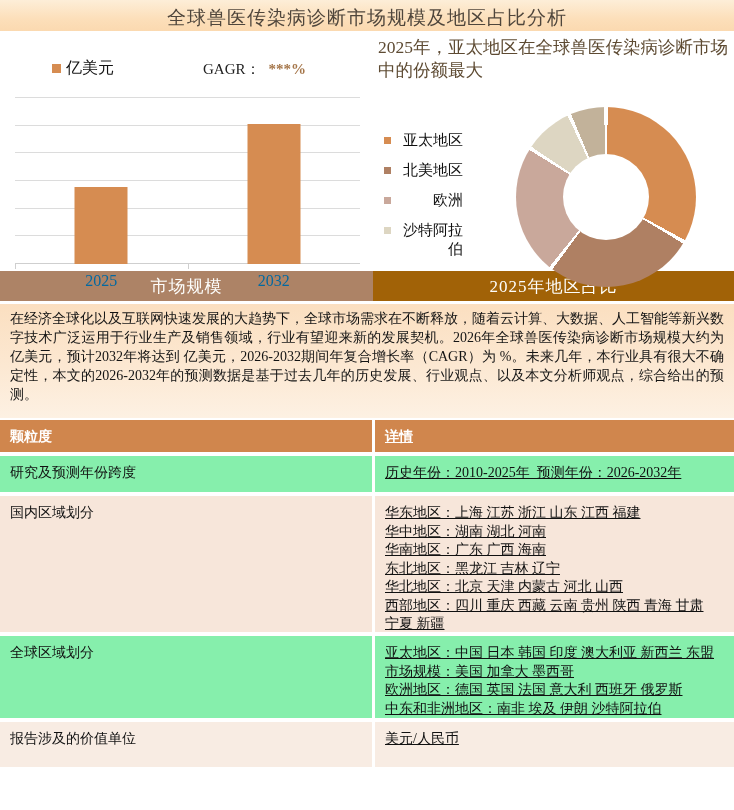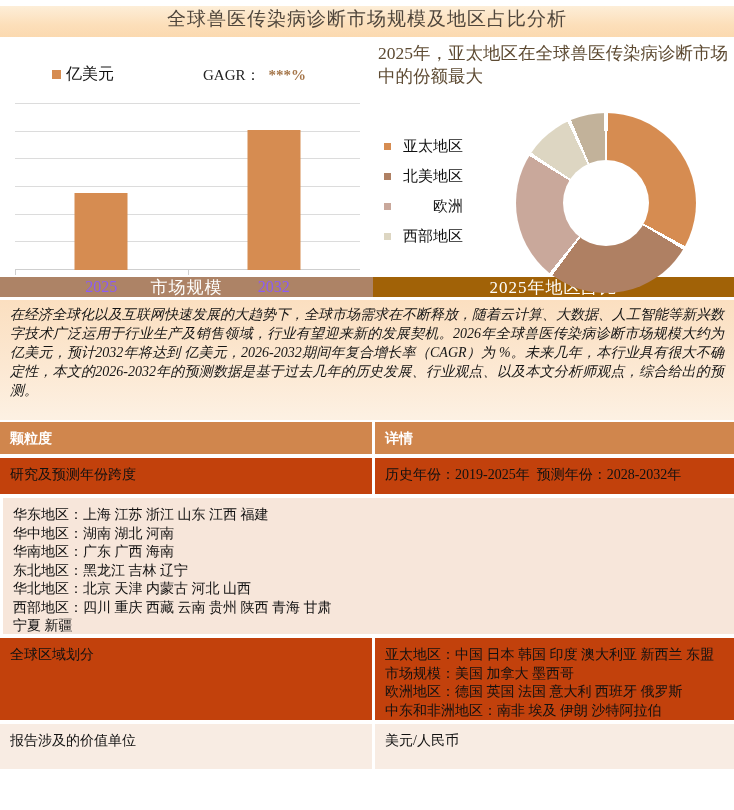--- a/index.html
+++ b/index.html
@@ -3,66 +3,66 @@
 <meta charset="utf-8">
 <style>
   html,body{margin:0;padding:0;}
   body{
     width:734px;height:810px;overflow:hidden;background:#fff;
     font-family:"Liberation Serif","DejaVu Serif",serif;color:#111;
     position:relative;
   }
   
   .title-bar{
-    margin-top:6px;height:31px;
+    margin-top:0;height:31px;
     background:linear-gradient(180deg,#fdeed8 0%,#fcdfba 60%,#fbd9b0 100%);
-    display:flex;align-items:flex-start;justify-content:center;
+    display:flex;align-items:flex-end;justify-content:center;
     font-size:19px;color:#4f463c;letter-spacing:1px;
   }
   
   .charts{position:relative;height:240px;}
   .bar-legend{position:absolute;left:52px;top:27px;display:flex;align-items:center;font-size:16px;color:#111;}
   .bar-legend .swatch{width:9px;height:9px;margin-right:5px;display:inline-block;}
   .cagr{position:absolute;left:203px;top:29px;font-size:15px;color:#222;}
   .cagr .stars{margin-left:8px;font-weight:bold;}
   .bar-plot{position:absolute;left:15px;top:66px;width:345px;height:167px;}
   .gridline{position:absolute;left:0;right:0;height:1px;background:#dcdcdc;}
   .axisline{background:#cfcfcf;}
   .tick{position:absolute;top:100%;width:1px;height:5px;background:#cfcfcf;}
   .bar-cells{position:absolute;left:0;top:0;right:0;bottom:0;display:flex;}
   .bar-cell{flex:1;position:relative;}
   .bar{position:absolute;bottom:0;left:50%;transform:translateX(-50%);width:53px;}
-  .bar-xlabels{position:absolute;left:15px;top:241px;width:345px;display:flex;font-size:16px;color:#8b5cf6;}
+  .bar-xlabels{position:absolute;left:15px;top:241px;width:345px;display:flex;font-size:16px;color:#0369a1;}
   .bar-xlabels span{flex:1;text-align:center;}
   .donut-title{position:absolute;left:378px;top:5px;width:354px;font-size:17.5px;line-height:1.32;color:#5e4b33;}
   .donut-legend{position:absolute;left:384px;top:100px;width:112px;}
   .dl-item{display:flex;margin-bottom:11px;font-size:15px;line-height:19px;color:#111;text-align:right;}
   .dl-swatch{flex:0 0 7px;width:7px;height:7px;margin:6px 6px 0 0;display:inline-block;}
   .dl-label{width:66px;}
   .donut{position:absolute;left:516px;top:76px;width:180px;height:180px;border-radius:50%;}
   .donut-hole{position:absolute;left:47px;top:47px;width:86px;height:86px;border-radius:50%;background:#fff;}
   
-  .tab-bar{display:flex;height:20px;font-family:Liberation Serif, serif;}
+  .tab-bar{display:flex;height:30px;font-family:Liberation Serif, serif;}
   .tab{display:flex;align-items:center;justify-content:center;color:#fdfdfb;font-size:17px;letter-spacing:1px;cursor:pointer;}
   .tab-1{width:373px;background:#ad8366;}
   .tab-2{flex:1;background:#a16207;}
   
-  .peach{margin-top:3px;background:linear-gradient(180deg,#fbdfc0 0%,#fce8d2 55%,#fdf1e3 100%);padding:5px 10px 20px;font-style:italic;}
+  .peach{margin-top:3px;background:linear-gradient(180deg,#fbdfc0 0%,#fce8d2 55%,#fdf1e3 100%);padding:5px 10px 14px;}
   .intro{font-size:14px;line-height:19px;text-align:justify;color:#141414;}
   .table-heading{text-align:center;font-weight:bold;font-size:15px;margin:3px 0 0;color:#000;}
   
   .gtable{display:flex;flex-direction:column;}
   .trow{display:flex;margin-top:4px;}
   .cell{box-sizing:border-box;font-size:14px;line-height:18.5px;}
   .c1{width:372px;padding:8px 8px 0 10px;}
   .cgap{width:3px;background:#fff;}
-  .c2{flex:1;padding:8px 4px 0 10px;white-space:pre-wrap;}
+  .c2{flex:1;padding:8px 4px 0 10px;white-space:pre-wrap;text-decoration:underline;}
   .thead{margin-top:2px;height:32px;}
   .thead .cell{background:#d0864d;color:#fff;font-weight:bold;padding-top:8px;}
-  .row-a .cell{background:#c2410c;}
+  .row-a .cell{background:#86efac;}
   .row-b .cell{background:#f7e6da;}
   .row-c .cell{background:#f8ece3;}
   .h36{height:36px;} .h136{height:136px;} .h82{height:82px;} .h45{height:45px;}
 </style>
 </head>
 <body>
 
 <div class="title-bar">
   <span>全球兽医传染病诊断市场规模及地区占比分析</span>
 </div>
@@ -109,21 +109,21 @@
       <div class="dl-item">
         <span class="dl-swatch" style="background: rgb(175, 128, 99);"></span>
         <span class="dl-label">北美地区</span>
       </div>
       <div class="dl-item">
         <span class="dl-swatch" style="background: rgb(201, 168, 155);"></span>
         <span class="dl-label">欧洲</span>
       </div>
       <div class="dl-item">
         <span class="dl-swatch" style="background: rgb(221, 214, 194);"></span>
-        <span class="dl-label">西部地区</span>
+        <span class="dl-label">沙特阿拉伯</span>
       </div>
     </div>
   <div class="donut" id="donut" style="background: conic-gradient(rgb(255, 255, 255) 0deg, rgb(255, 255, 255) 1.2deg, rgb(214, 140, 81) 1.2deg, rgb(214, 140, 81) 118.68deg, rgb(255, 255, 255) 118.68deg, rgb(255, 255, 255) 119.88deg, rgb(255, 255, 255) 119.88deg, rgb(255, 255, 255) 121.08deg, rgb(175, 128, 99) 121.08deg, rgb(175, 128, 99) 216.6deg, rgb(255, 255, 255) 216.6deg, rgb(255, 255, 255) 217.8deg, rgb(255, 255, 255) 217.8deg, rgb(255, 255, 255) 219deg, rgb(201, 168, 155) 219deg, rgb(201, 168, 155) 301.56deg, rgb(255, 255, 255) 301.56deg, rgb(255, 255, 255) 302.76deg, rgb(255, 255, 255) 302.76deg, rgb(255, 255, 255) 303.96deg, rgb(221, 214, 194) 303.96deg, rgb(221, 214, 194) 334.68deg, rgb(255, 255, 255) 334.68deg, rgb(255, 255, 255) 335.88deg, rgb(255, 255, 255) 335.88deg, rgb(255, 255, 255) 337.08deg, rgb(194, 178, 154) 337.08deg, rgb(194, 178, 154) 358.8deg, rgb(255, 255, 255) 358.8deg, rgb(255, 255, 255) 360deg);">
     <div class="donut-hole"></div>
   </div>
 
 </div>
 
 <div class="tab-bar">
   <div class="tab tab-1">
@@ -141,24 +141,25 @@
 <div class="gtable">
   <div class="trow thead">
     <div class="cell c1">颗粒度</div>
     <div class="cgap"></div>
     <div class="cell c2">详情</div>
   </div>
 
   <div class="trow row-a h36">
     <div class="cell c1">研究及预测年份跨度</div>
     <div class="cgap"></div>
-    <div class="cell c2">历史年份：2019-2025年  预测年份：2028-2032年</div>
+    <div class="cell c2">历史年份：2010-2025年  预测年份：2026-2032年</div>
   </div>
 
   <div class="trow row-b h136">
+    <div class="cell c1">国内区域划分</div>
     <div class="cgap"></div>
     <div class="cell c2">华东地区：上海 江苏 浙江 山东 江西 福建
 华中地区：湖南 湖北 河南
 华南地区：广东 广西 海南
 东北地区：黑龙江 吉林 辽宁
 华北地区：北京 天津 内蒙古 河北 山西
 西部地区：四川 重庆 西藏 云南 贵州 陕西 青海 甘肃
 宁夏 新疆</div>
   </div>
 

